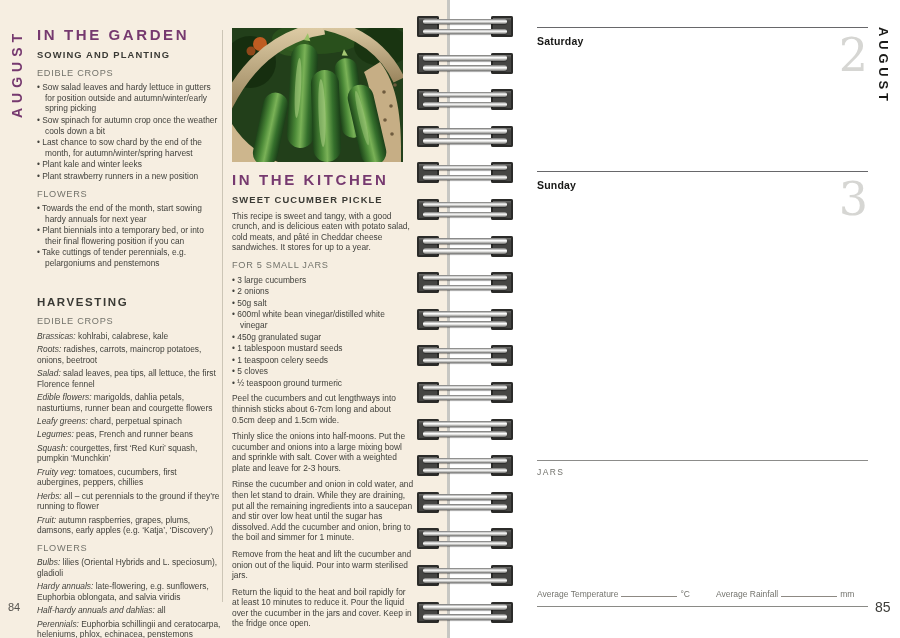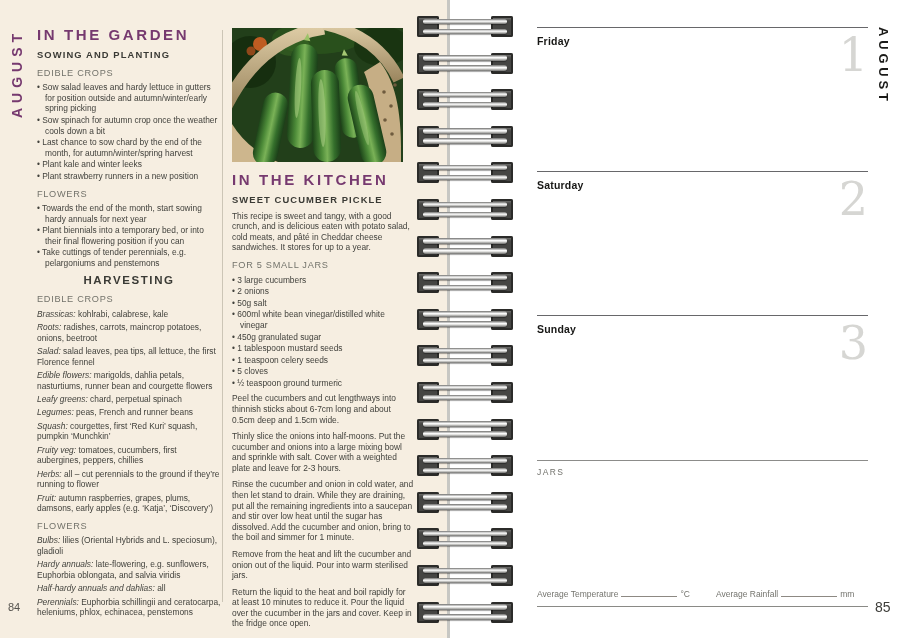--- a/index.html
+++ b/index.html
@@ -24,21 +24,21 @@
   .w1{top:2.5px}.w2{top:12.5px}
 
   
   .month-left{position:absolute;top:118px;left:9px;transform:rotate(-90deg);transform-origin:0 0;
     font-weight:bold;font-size:14px;letter-spacing:5px;color:#76396f;white-space:nowrap;z-index:2;}
   .col1{position:absolute;left:37px;top:26px;width:184px;color:#42423d;font-size:8.4px;line-height:1.26;z-index:2;}
   .col2{position:absolute;left:232px;top:28px;width:182px;color:#42423d;font-size:8.4px;line-height:1.26;z-index:2;}
   .col-divider{position:absolute;left:222px;top:30px;height:572px;width:1px;background:#ccc5b6;z-index:1;}
   .h-major{font-size:15px;font-weight:bold;letter-spacing:2.6px;color:#76396f;margin:0 0 4px;}
   .h-sub{font-size:9.4px;font-weight:bold;letter-spacing:1.1px;color:#3a3a35;margin:0 0 5px;}
-  .h-section{font-size:11.5px;font-weight:bold;letter-spacing:1.6px;color:#3a3a35;margin:4px 0 4px;text-align:center;}
+  .h-section{font-size:11.5px;font-weight:bold;letter-spacing:1.6px;color:#3a3a35;margin:26px 0 4px;}
   .h-minor{font-size:9.2px;letter-spacing:.7px;color:#73736b;margin:7px 0 3px;font-weight:normal;}
   .bullets div{padding-left:8px;text-indent:-8px;margin:0 0 1px;}
   .bullets div::before{content:"• ";}
   .hitems div{margin:0 0 2.8px;}
   .hitems i{margin-top:6px;}
   .intro{margin:2px 0 7px;}
   .steps div{margin:0 0 6px;}
   .photo-frame{display:block;width:171px;height:134px;margin:0 0 9px;}
   .pageno-left{position:absolute;left:8px;top:601px;font-size:11px;color:#55534e;z-index:2;}
 
@@ -189,24 +189,20 @@
       <div>Rinse the cucumber and onion in cold water, and then let stand to drain. While they are draining, put all the remaining ingredients into a saucepan and stir over low heat until the sugar has dissolved. Add the cucumber and onion, bring to the boil and simmer for 1 minute.</div>
       <div>Remove from the heat and lift the cucumber and onion out of the liquid. Pour into warm sterilised jars.</div>
       <div>Return the liquid to the heat and boil rapidly for at least 10 minutes to reduce it. Pour the liquid over the cucumber in the jars and cover. Keep in the fridge once open.</div>
     </div>
 </div>
 
 <div class="pageno-left">84</div>
 
 <div class="right-content">
 
-    <div class="day-row">
-      <span class="day-name">Friday</span>
-      <span class="day-num">1</span>
-    </div>
 
     <div class="day-row">
       <span class="day-name">Saturday</span>
       <span class="day-num">2</span>
     </div>
 
     <div class="day-row">
       <span class="day-name">Sunday</span>
       <span class="day-num">3</span>
     </div>

